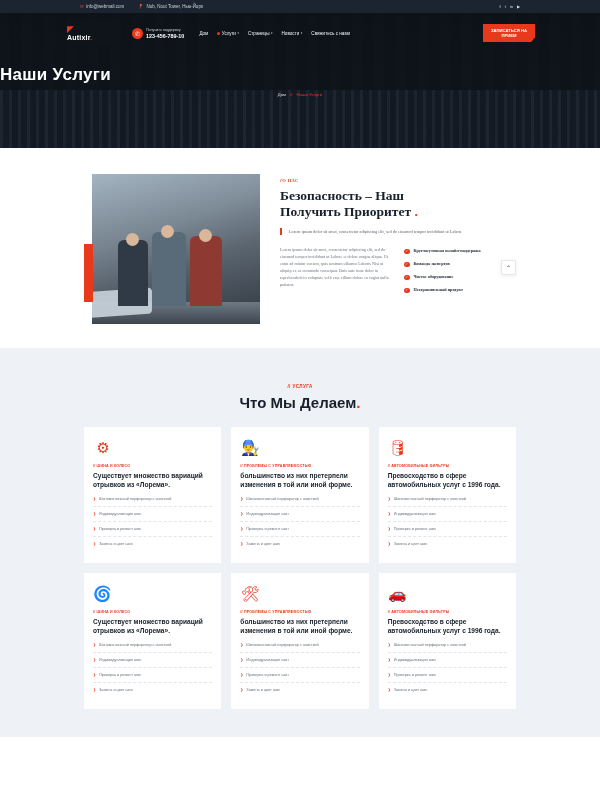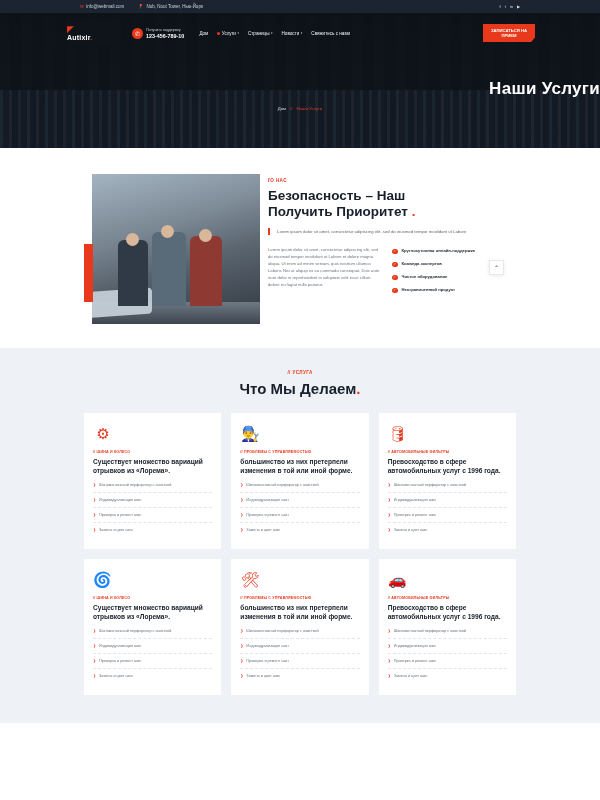--- a/index.html
+++ b/index.html
@@ -94,31 +94,31 @@
     padding: 4px 5px; line-height: 5.4px;
     text-align: center;
     position: relative;
     clip-path: polygon(0 0, 100% 0, 100% 72%, 92% 100%, 0 100%);
     max-width: 52px;
   }
 
   
   .hero-center {
     position: relative;
-    text-align: right;
-    margin-top: 26px;
+    text-align: left;
+    margin-top: 12px;
   }
   .hero-title { color: #ffffff; font-size: 17px; font-weight: bold; letter-spacing: .3px; }
   .crumb { margin-top: 7px; font-size: 4.3px; color: #d8dde2; display: flex; justify-content: center; gap: 4px; align-items: center; }
   .crumb .sep { color: #e8391d; }
   .crumb .cur { color: #e8391d; }
 
   
   .about { padding: 26px 0 24px; display: flex; justify-content: center; }
-  .about-inner { width: 432px; display: flex; gap: 6px; }
+  .about-inner { width: 432px; display: flex; gap: 18px; font-family: Liberation Serif, serif; }
   .about-media { position: relative; width: 178px; }
   .about-photo {
     width: 168px; height: 150px;
     margin-left: 8px;
     background:
       linear-gradient(180deg, rgba(255,255,255,.05), rgba(0,0,0,.18)),
       linear-gradient(160deg, #9fb0bd 0%, #7d8c99 38%, #5f6b77 60%, #3c4550 100%);
     position: relative; overflow: hidden;
   }
   .about-photo .figA, .about-photo .figB, .about-photo .figC {
@@ -168,21 +168,21 @@
   .collapse-btn {
     position: absolute; right: 0; top: 86px;
     width: 15px; height: 15px; background: #fff;
     border: 1px solid #e6e9ec; box-shadow: 0 1px 4px rgba(0,0,0,.08);
     display: flex; align-items: center; justify-content: center;
     color: #1d2631; font-size: 6px;
   }
   .about-right-wrap { position: relative; }
 
   
-  .services { background: #eef1f5; padding: 22px 0 28px; }
+  .services { background: #eef1f5; padding: 36px 0 28px; }
   .svc-head { text-align: center; }
   .svc-eyebrow { color: #e8391d; font-size: 4.6px; font-weight: bold; letter-spacing: .4px; }
   .svc-title { margin-top: 5px; font-size: 15px; font-weight: bold; color: #17202b; }
   .svc-title .dot { color: #e8391d; }
   .grid {
     width: 432px; margin: 16px auto 0;
     display: grid; grid-template-columns: repeat(3, 1fr); gap: 10px;
   }
   .card {
     background: #fff; padding: 10px 9px 12px;

